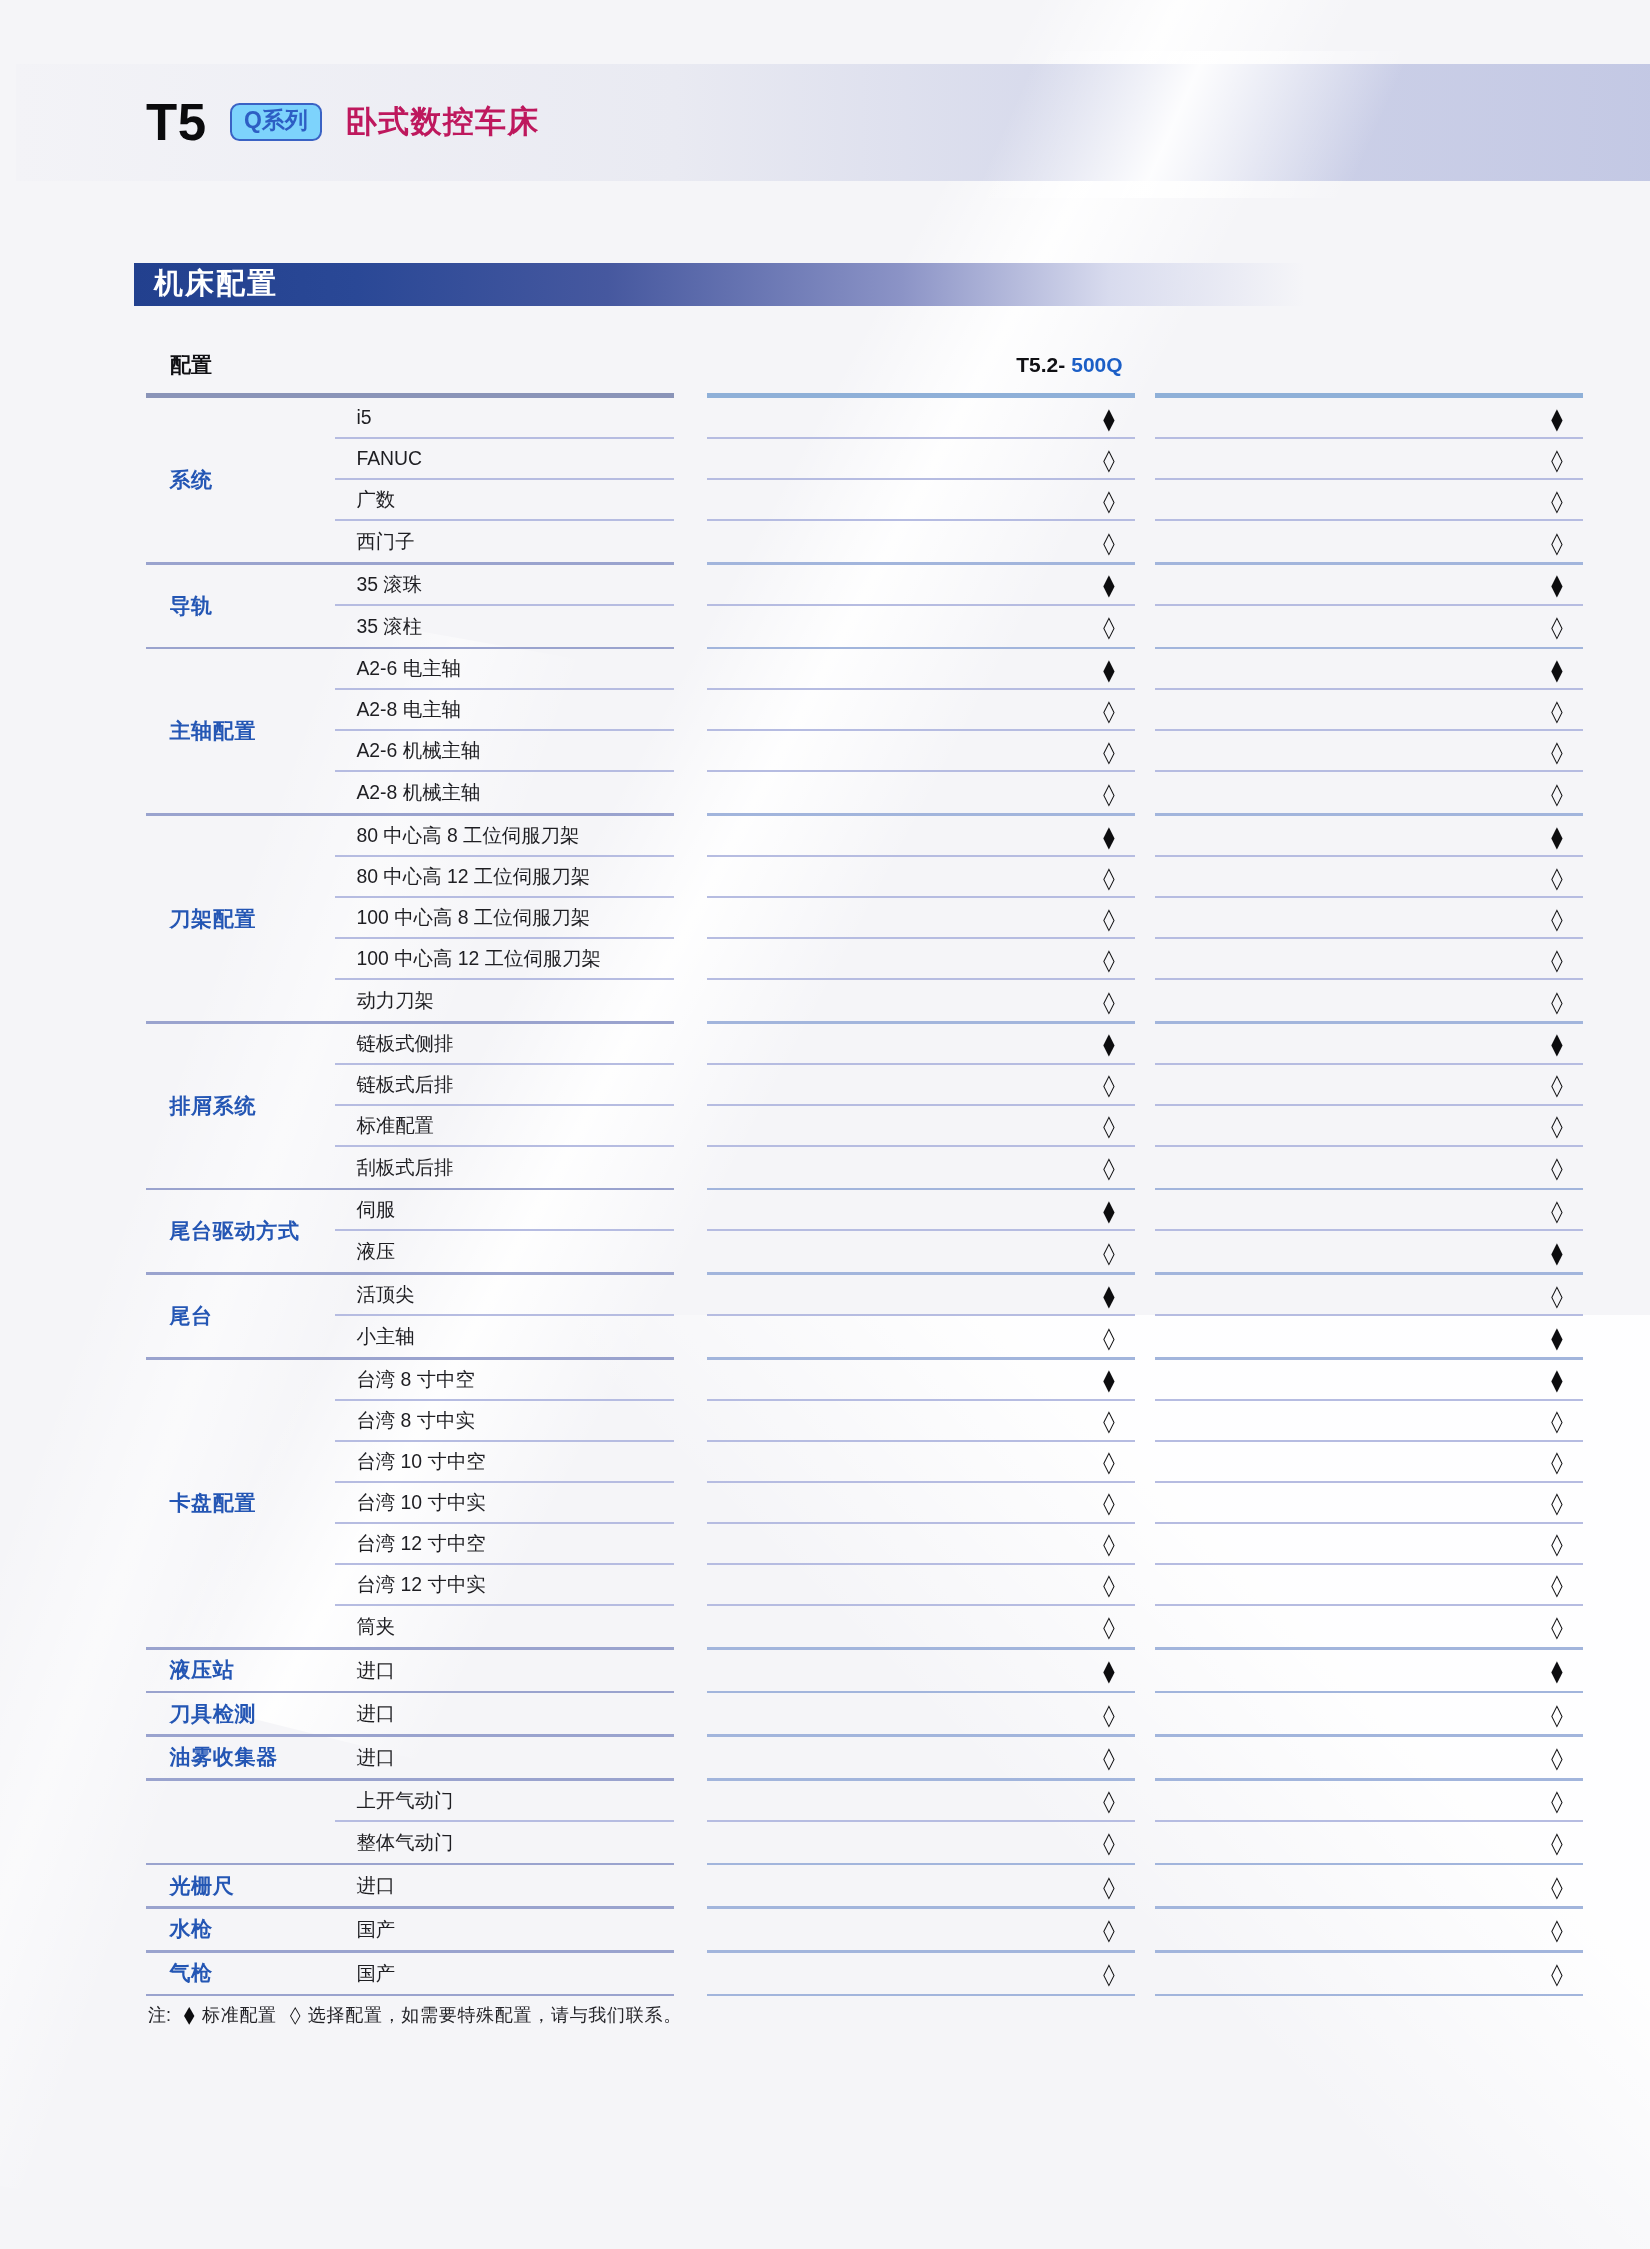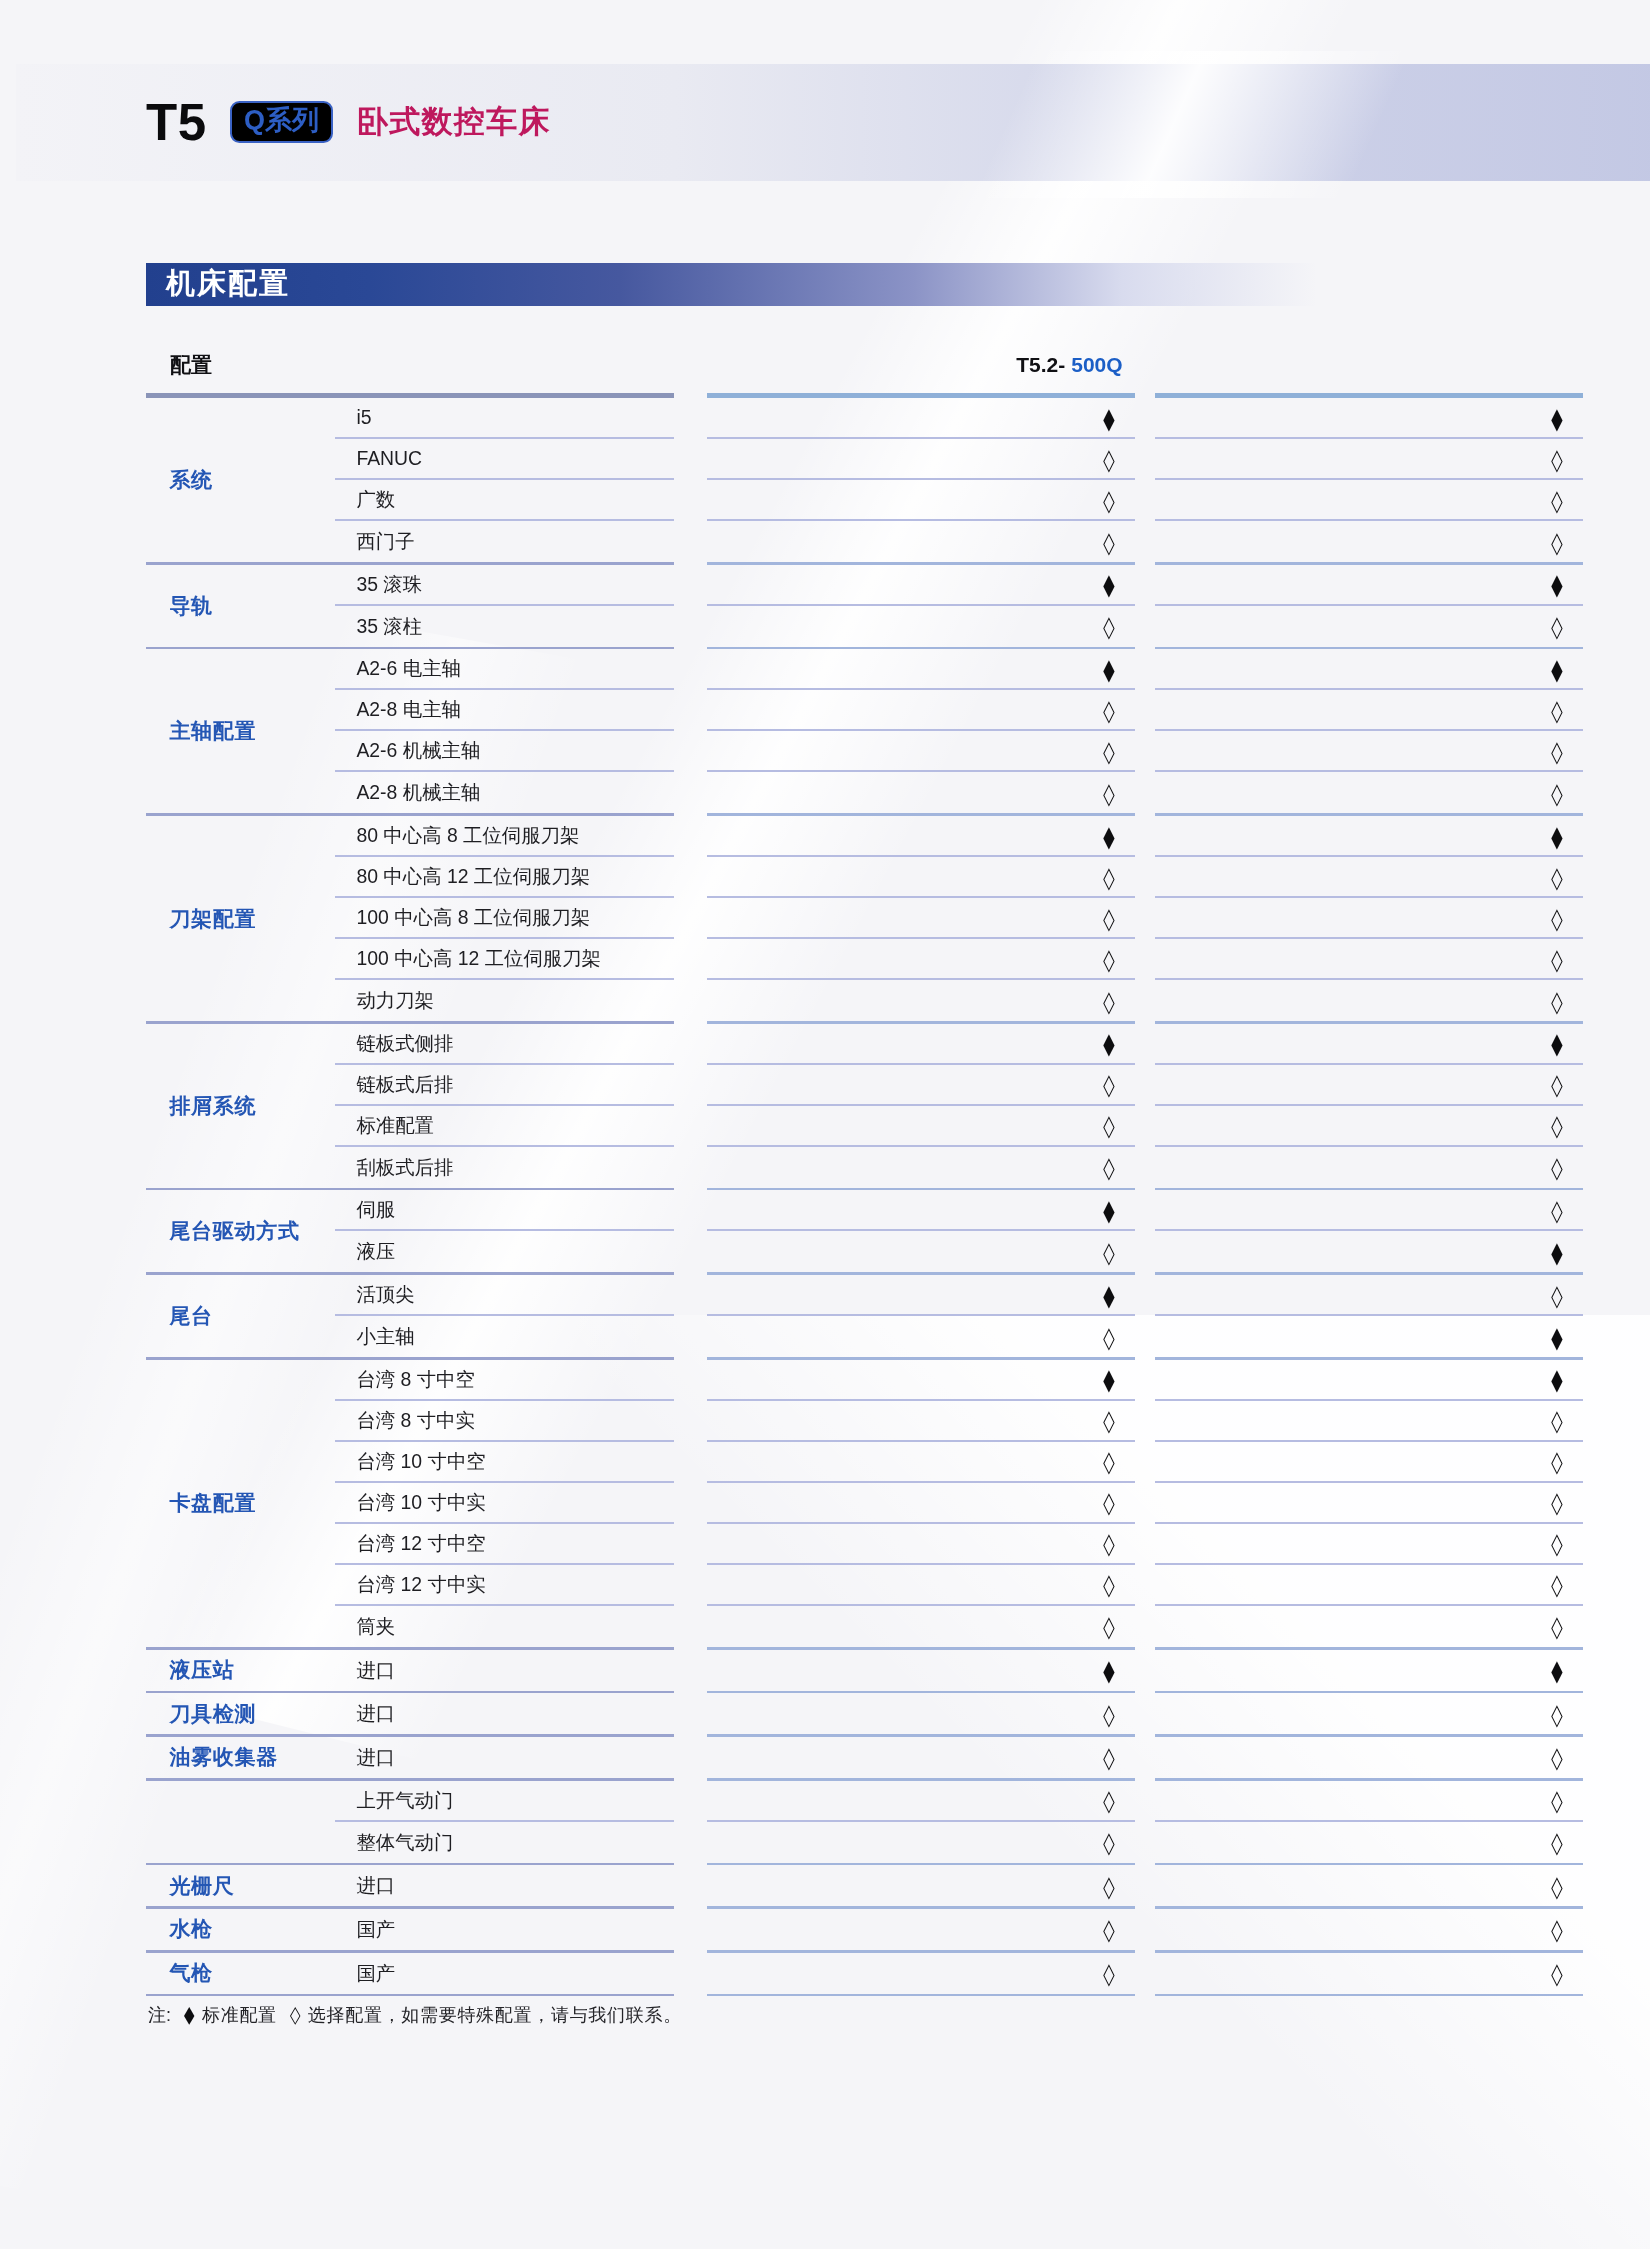--- a/index.html
+++ b/index.html
@@ -35,27 +35,27 @@
     position:absolute;top:-13.4px;left:989px;width:374px;height:147px;
     background:linear-gradient(90deg,rgba(255,255,255,0) 0%,rgba(255,255,255,.95) 45%,rgba(255,255,255,0) 100%);
     transform:skewX(-24deg);
   }
   .title-row{
     position:absolute;z-index:2;top:75px;left:130px;height:94px;
     display:flex;align-items:center;
   }
   .model-name{font-size:51px;font-weight:900;letter-spacing:0.7px;color:#0b0b0d;}
   .series-badge{
-    margin-left:23px;border:2px solid #3a62c4;border-radius:9.4px;background:#000000;
-    color:#2d5ec4;font-size:27px;font-weight:700;padding:2.7px 12px 5.3px 12px;line-height:1.1;
+    margin-left:23px;border:2px solid #3a62c4;border-radius:9.4px;background:#7dd3fc;
+    color:#2d5ec4;font-size:23px;font-weight:700;padding:2.7px 12px 5.3px 12px;line-height:1.1;
   }
   .product-type{margin-left:24px;font-size:31px;font-weight:600;color:#be185d;letter-spacing:1.3px;}
   
   .section-bar{
-    position:absolute;z-index:2;top:263px;left:130px;width:1394px;height:43px;
+    position:absolute;z-index:2;top:263px;left:118px;width:1394px;height:43px;
     background:linear-gradient(90deg,#22408e 0%,#2a4896 16%,#46589f 34%,#8b93c6 55%,#d8dbee 70%,rgba(255,255,255,0) 84%);
   }
   .section-bar .t{
     color:#ffffff;font-size:29px;font-weight:700;line-height:41px;padding-left:20px;letter-spacing:2px;
   }
   
   .thead{position:absolute;z-index:2;top:342px;left:0;height:45px;width:1650px;}
   .cfg-h{position:absolute;left:154px;top:0;font-size:21px;font-weight:700;color:#101014;line-height:45px;}
   .col-h{position:absolute;top:0;width:428px;text-align:right;font-size:21px;font-weight:700;line-height:45px;color:#101014;padding-right:13.4px;box-sizing:border-box;}
   .col-h.c1{left:692px;}

